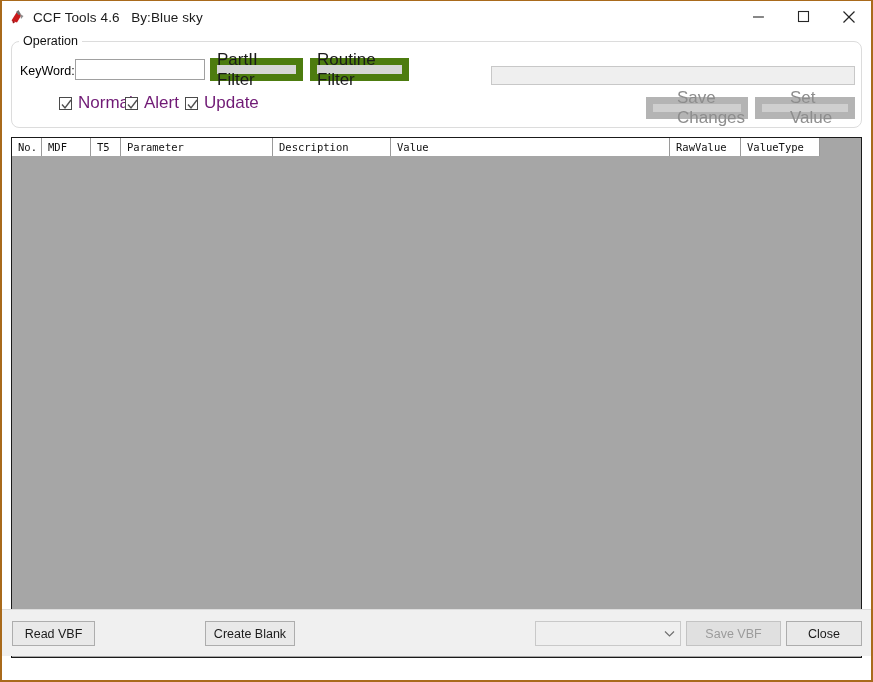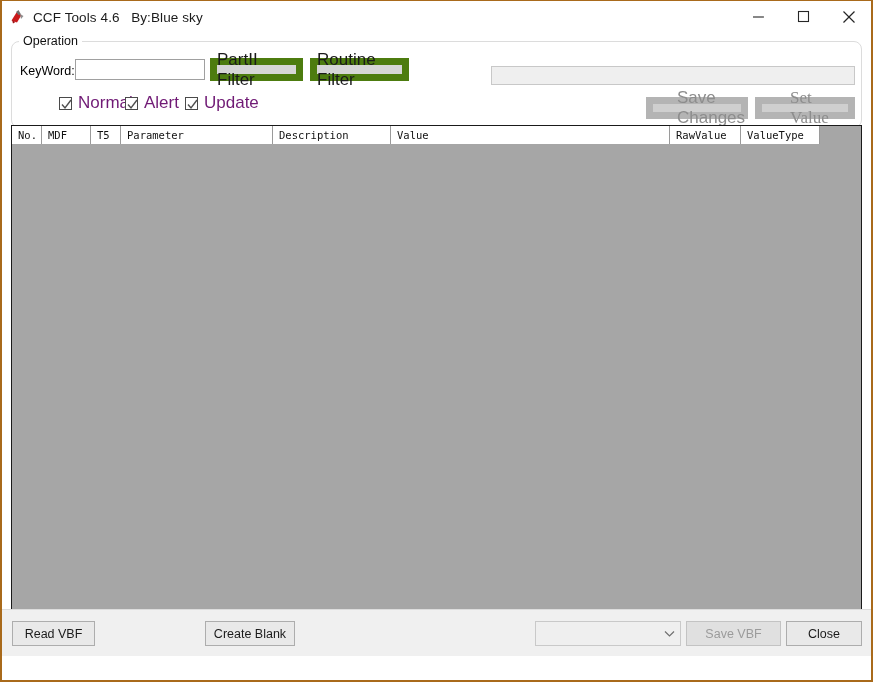--- a/index.html
+++ b/index.html
@@ -158,21 +158,21 @@
     background: #efefef;
   }
   #save-changes-btn {
     position: absolute;
     left: 634px; top: 55px;
     width: 102px; height: 22px;
   }
   #set-value-btn {
     position: absolute;
     left: 743px; top: 55px;
-    width: 100px; height: 22px; font-family: Liberation Serif, serif;
+    width: 100px; height: 22px;
   }
 
   .cb-wrap {
     position: absolute;
     display: flex; align-items: center;
     font-size: 17px;
     color: #701a75;
     top: 51px;
     margin-left: 39px;
   }
@@ -185,21 +185,21 @@
     flex: 0 0 auto;
   }
   .cb-box svg { position: absolute; left: 0px; top: 0px; }
   #cb-normal { left: 8px; }
   #cb-alert  { left: 74px; }
   #cb-update { left: 134px; }
 
   
   #grid {
     position: absolute;
-    left: 9px; top: 92px;
+    left: 9px; top: 104px;
     width: 851px;
     height: 521px;
     border: 1px solid #1a1a1a;
     background: #a3a3a3;
     overflow: hidden;
   }
   #grid-header {
     display: flex;
     height: 18px;
     background: #ffffff;

